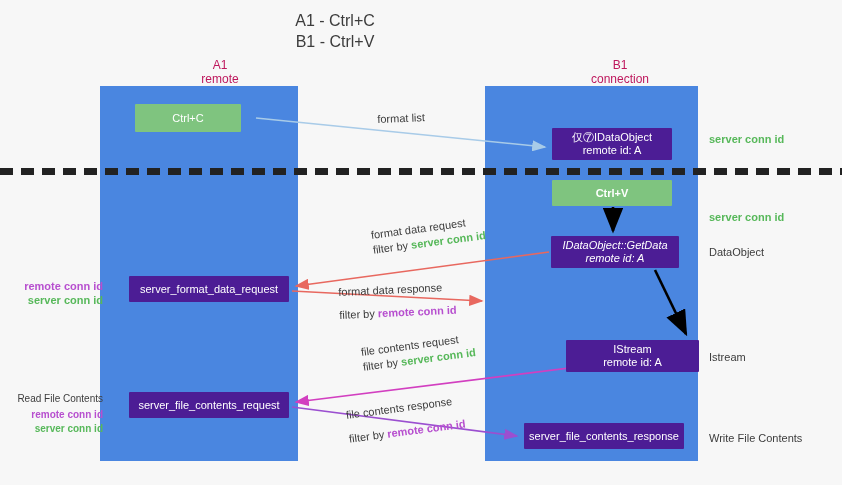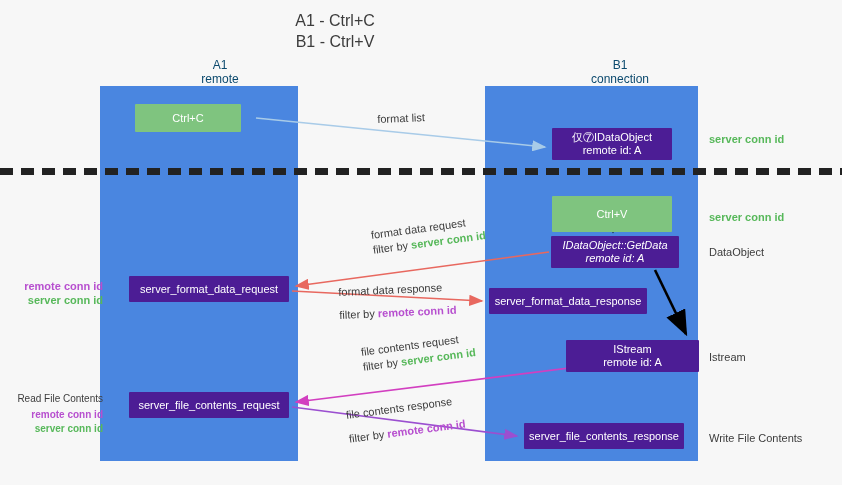--- a/index.html
+++ b/index.html
@@ -19,21 +19,21 @@
     left:0;top:10px;width:670px;
     text-align:center;
     font-size:16px;line-height:21px;
     color:#3c3c3c;
     white-space:pre-line;
   }
 
   
   .col-head{
     text-align:center;font-size:12px;line-height:14px;
-    color:#0c4a6e;white-space:pre-line;
+    color:#be185d;white-space:pre-line;
   }
   #head-a{left:120px;top:58px;width:200px;}
   #head-b{left:520px;top:58px;width:200px;}
 
   
   .lane{background:#4a86e0;}
   #lane-a{left:100px;top:86px;width:198px;height:375px;}
   #lane-b{left:485px;top:86px;width:213px;height:375px;}
 
   
@@ -52,21 +52,21 @@
     color:#ffffff;
     font-size:11px;line-height:13px;
     white-space:pre-line;
     border-radius:1px;
   }
   .green{background:#7fc47f;}
   .orange{background:#4c1d95;}
 
   #box-ctrlc{left:135px;top:104px;width:106px;height:28px;}
   #box-idataobject{left:552px;top:128px;width:120px;height:32px;}
-  #box-ctrlv{left:552px;top:196px;width:120px;height:36px;}
+  #box-ctrlv{left:552px;top:180px;width:120px;height:26px;font-weight:bold;}
   #box-getdata{left:551px;top:236px;width:128px;height:32px;font-style:italic;}
   #box-fmt-req{left:129px;top:276px;width:160px;height:26px;}
   #box-fmt-res{left:489px;top:288px;width:158px;height:26px;}
   #box-istream{left:566px;top:340px;width:133px;height:32px;}
   #box-file-req{left:129px;top:392px;width:160px;height:26px;}
   #box-file-res{left:524px;top:423px;width:160px;height:26px;}
 
   
   .side-label{font-size:11px;line-height:14px;color:#3c3c3c;white-space:pre-line;}
   .green-txt{color:#57b85a;font-weight:bold;}
@@ -150,21 +150,20 @@
 
   <div class="abs" id="dash"></div>
 
   <div class="abs box green" id="box-ctrlc">Ctrl+C</div>
   <div class="abs box orange" id="box-idataobject">仅⑦IDataObject
 remote id: A</div>
   <div class="abs box green" id="box-ctrlv">Ctrl+V</div>
   <div class="abs box orange" id="box-getdata">IDataObject::GetData
 remote id: A</div>
   <div class="abs box orange" id="box-fmt-req">server_format_data_request</div>
-  <div class="abs box orange" id="box-fmt-res">server_format_data_response</div>
   <div class="abs box orange" id="box-istream">IStream
 remote id: A</div>
   <div class="abs box orange" id="box-file-req">server_file_contents_request</div>
   <div class="abs box orange" id="box-file-res">server_file_contents_response</div>
 
   <div class="abs side-label green-txt" id="lbl-srv-1">server conn id</div>
   <div class="abs side-label green-txt" id="lbl-srv-2">server conn id</div>
   <div class="abs side-label" id="lbl-dataobject">DataObject</div>
   <div class="abs side-label" id="lbl-istream">Istream</div>
   <div class="abs side-label" id="lbl-writefile">Write File Contents</div>

